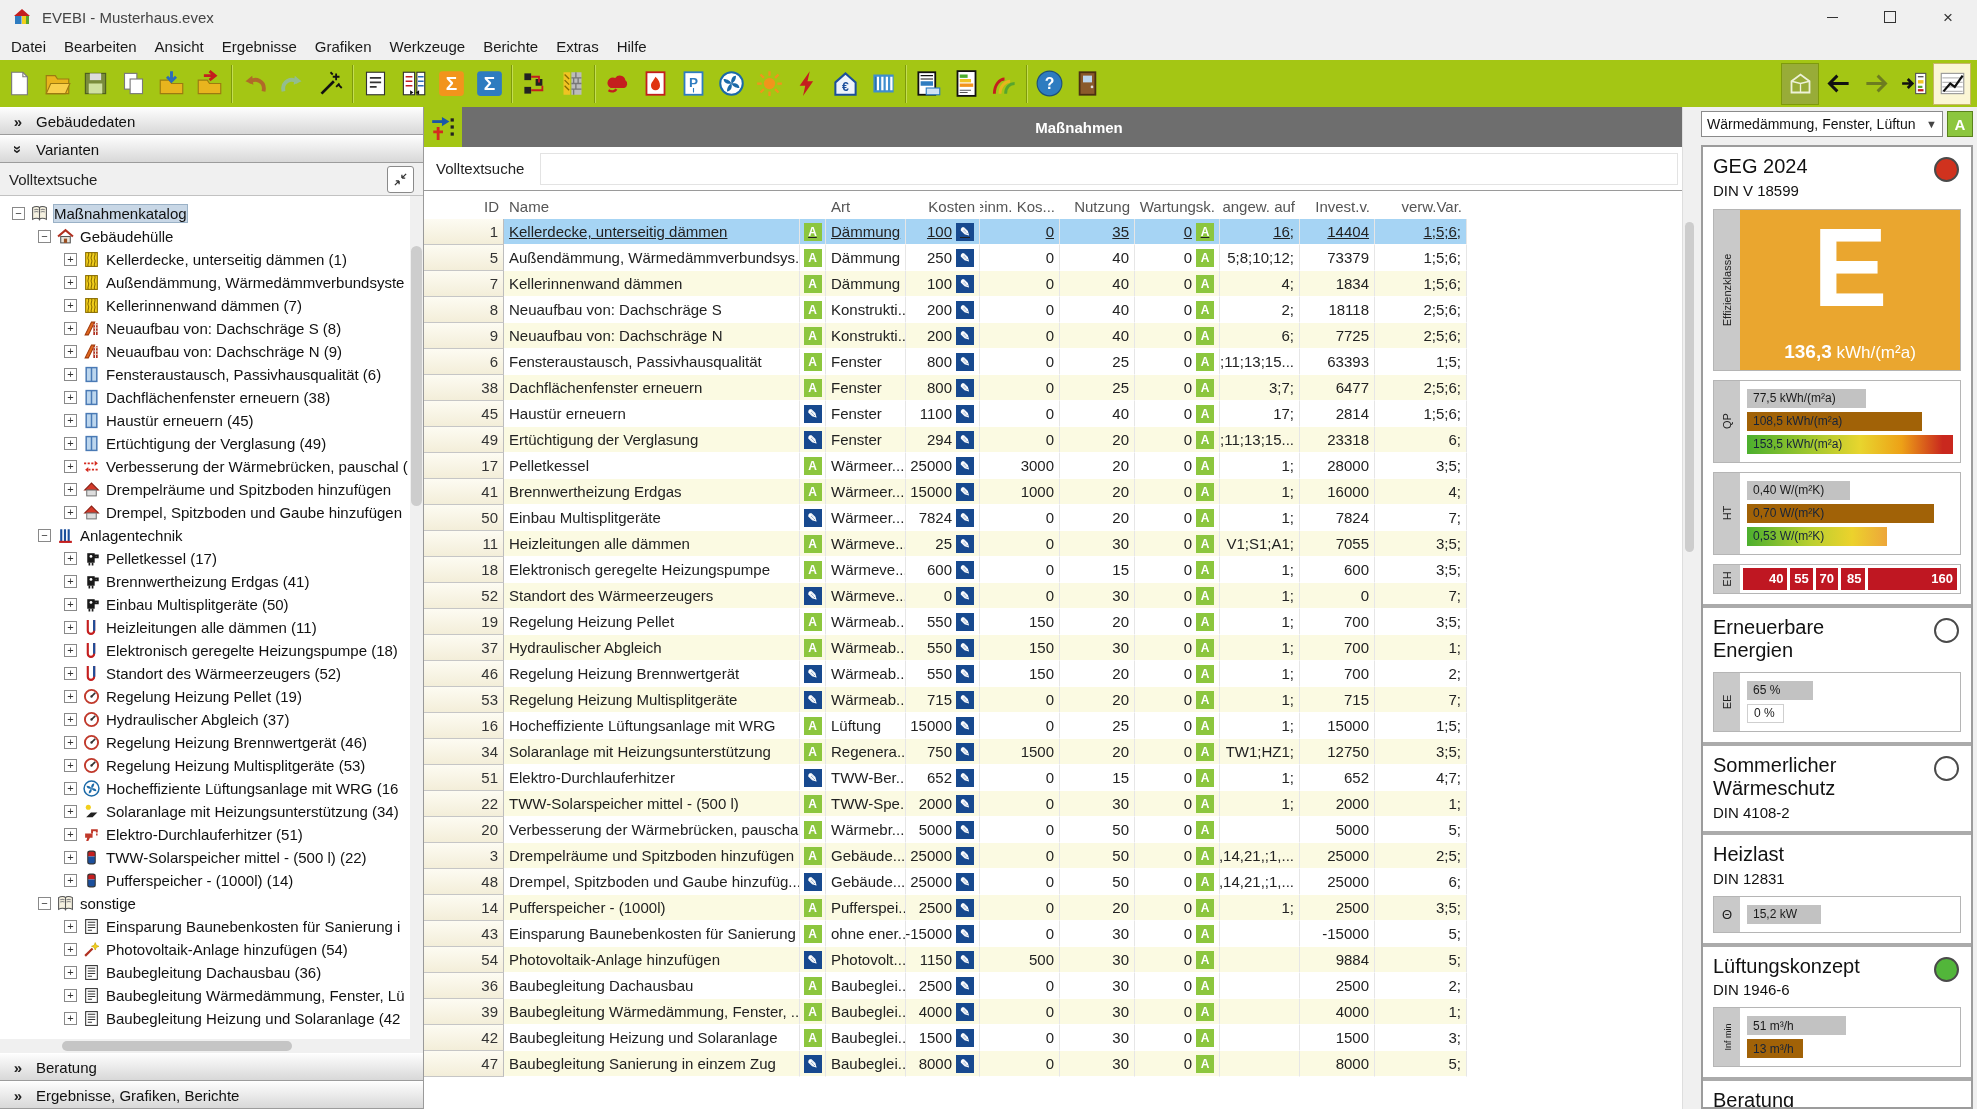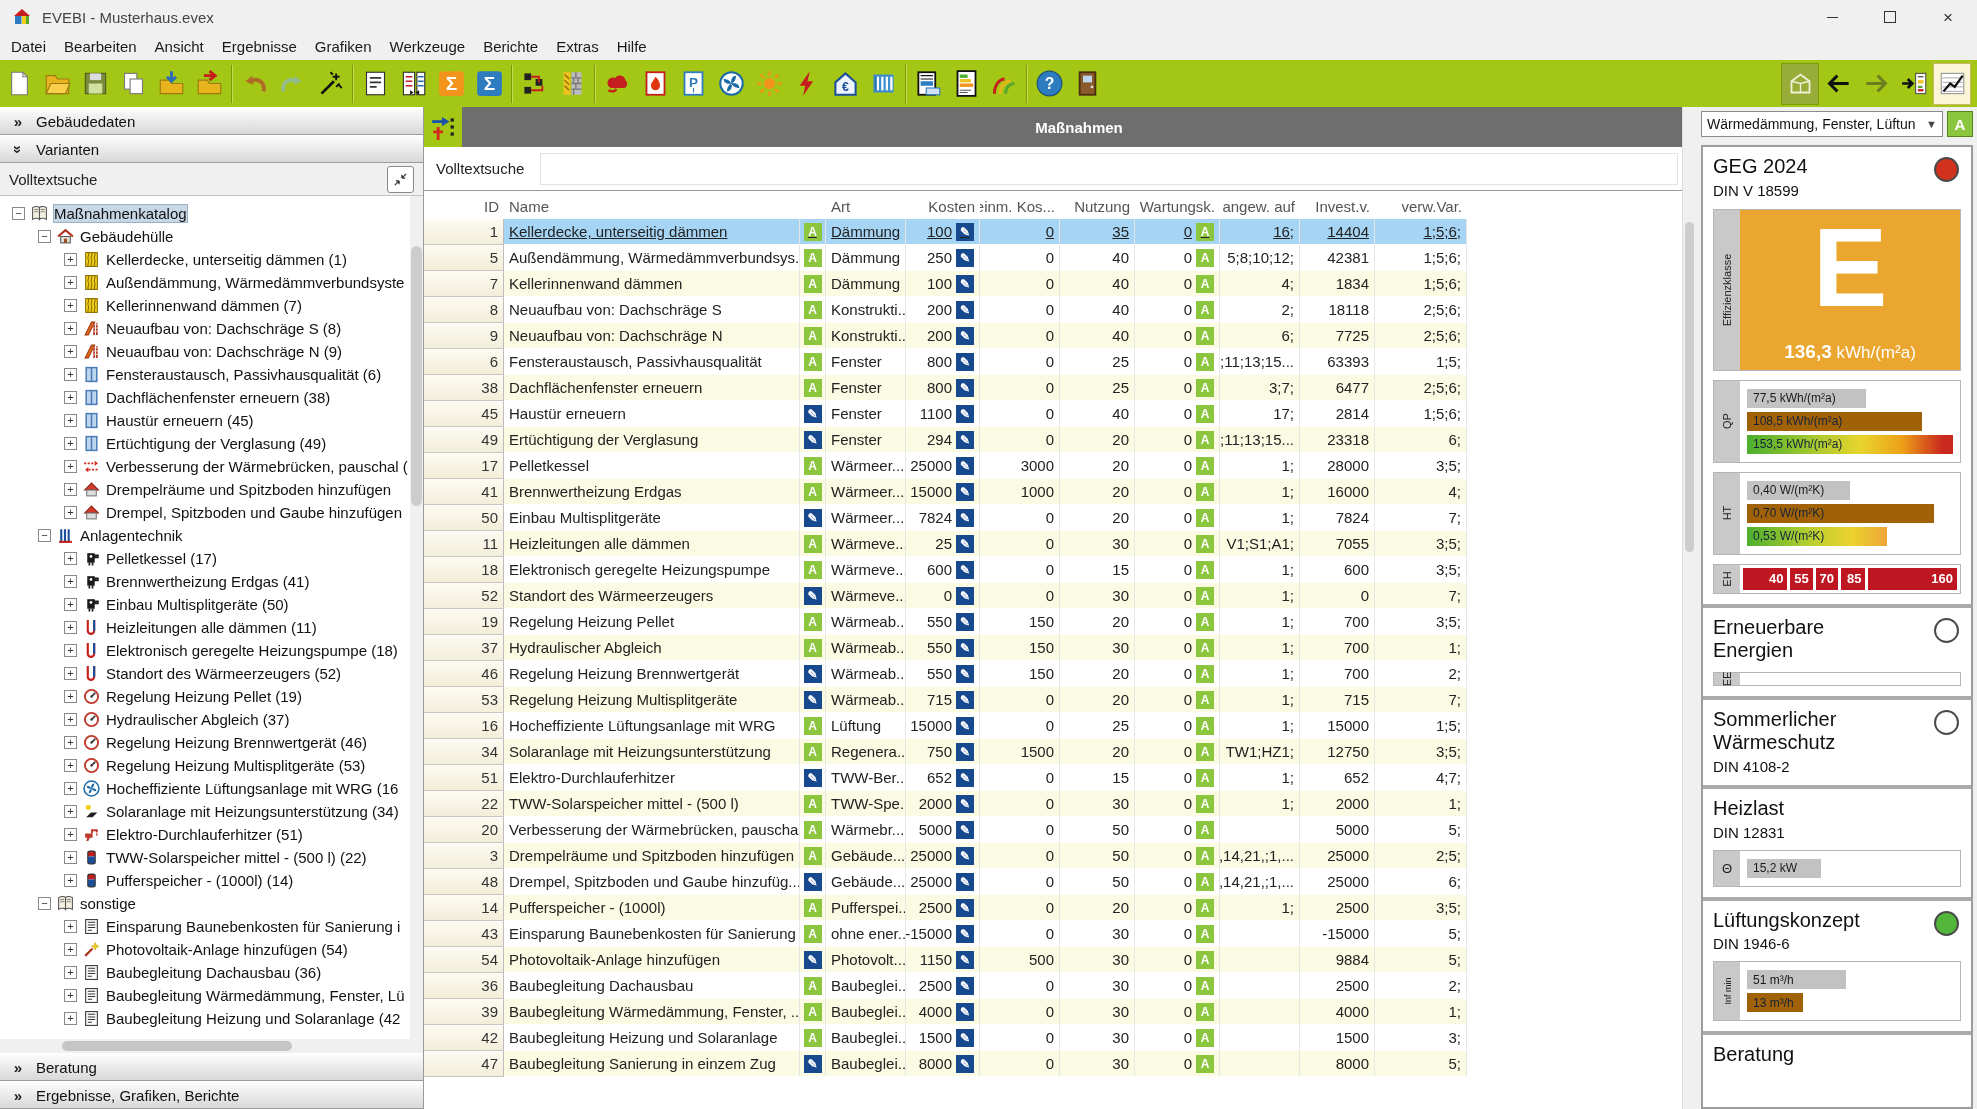--- a/index.html
+++ b/index.html
@@ -847,21 +847,21 @@
             <div class="c c-name">Außendämmung, Wärmedämmverbundsys...</div>
             <div class="c c-badge">
               <span class="badge bA">A</span>
             </div>
             <div class="c c-art">Dämmung</div>
             <div class="c num c-kosten">250<span class="badge bE gap">✎</span></div>
             <div class="c num">0</div>
             <div class="c num">40</div>
             <div class="c num">0<span class="badge bA gap">A</span></div>
             <div class="c num">5;8;10;12;</div>
-            <div class="c num">42381</div>
+            <div class="c num">73379</div>
             <div class="c num">1;5;6;</div>
           </div>
           <div class="trow grid alt">
             <div class="c c-id">7</div>
             <div class="c c-name">Kellerinnenwand dämmen</div>
             <div class="c c-badge">
               <span class="badge bA">A</span>
             </div>
             <div class="c c-art">Dämmung</div>
             <div class="c num c-kosten">100<span class="badge bE gap">✎</span></div>
@@ -1384,20 +1384,24 @@
               </div>
           </div>
         </div>
 
         <div class="section">
           <div class="sec-title"><span>Erneuerbare</span><br><span>Energien</span></div>
           <span class="circle" style="background:#fff;"></span>
           <div class="gaugebox">
             <div class="gstrip">
                 <span>EE</span>
+              </div>
+            <div class="gbody" id="ee-bars">
+                <div class="bar gray" style="width: 32%;">65 %</div>
+                <div class="bar white" style="width: 18%;">0 %</div>
               </div>
           </div>
         </div>
 
         <div class="section">
           <div class="sec-title"><span>Sommerlicher</span><br><span>Wärmeschutz</span></div>
           <span class="circle" style="background:#fff;"></span>
           <div class="sec-norm">DIN 4108-2</div>
         </div>
 

